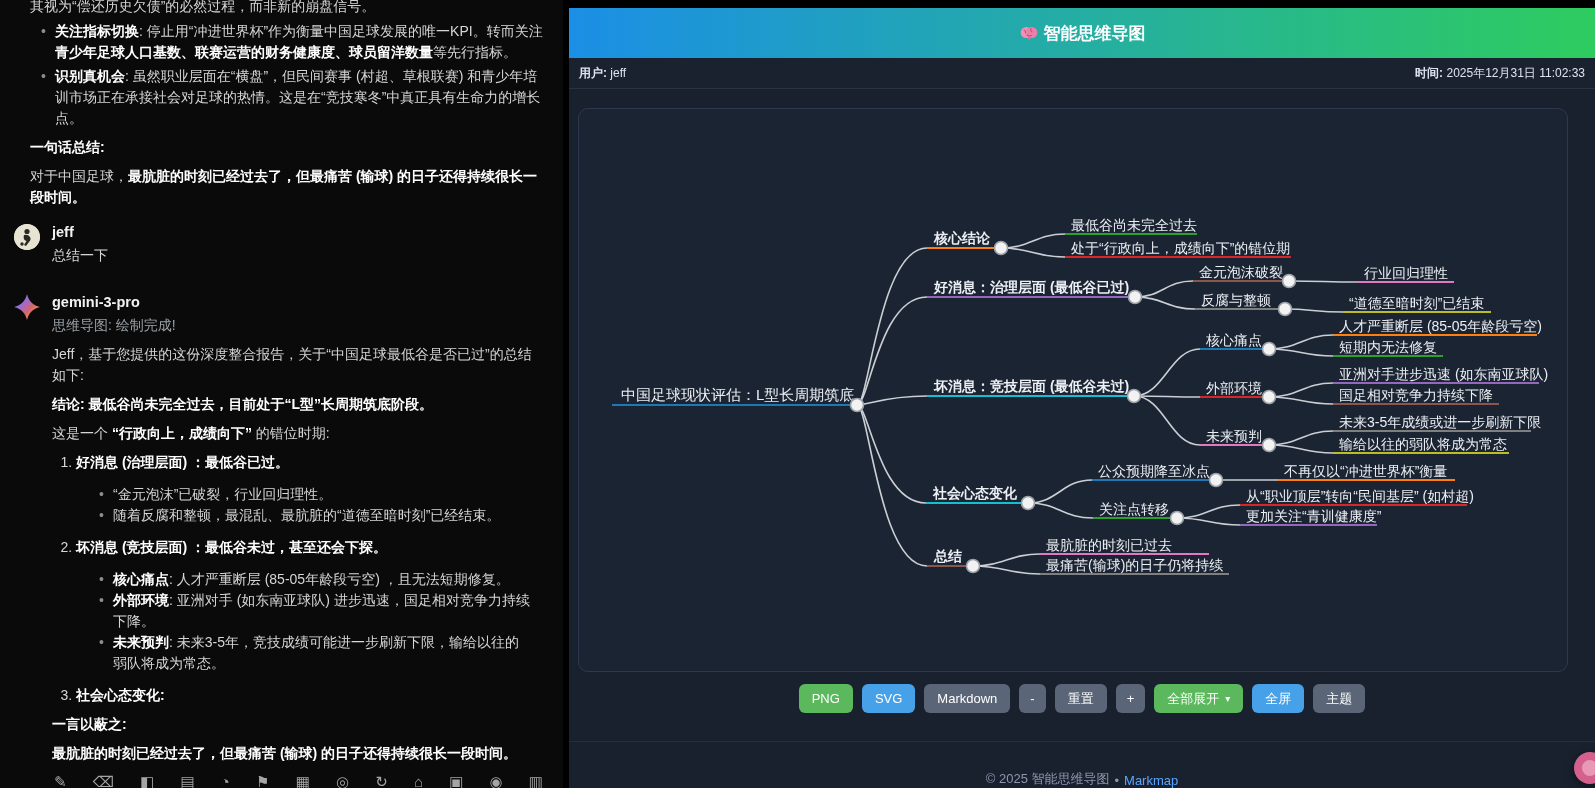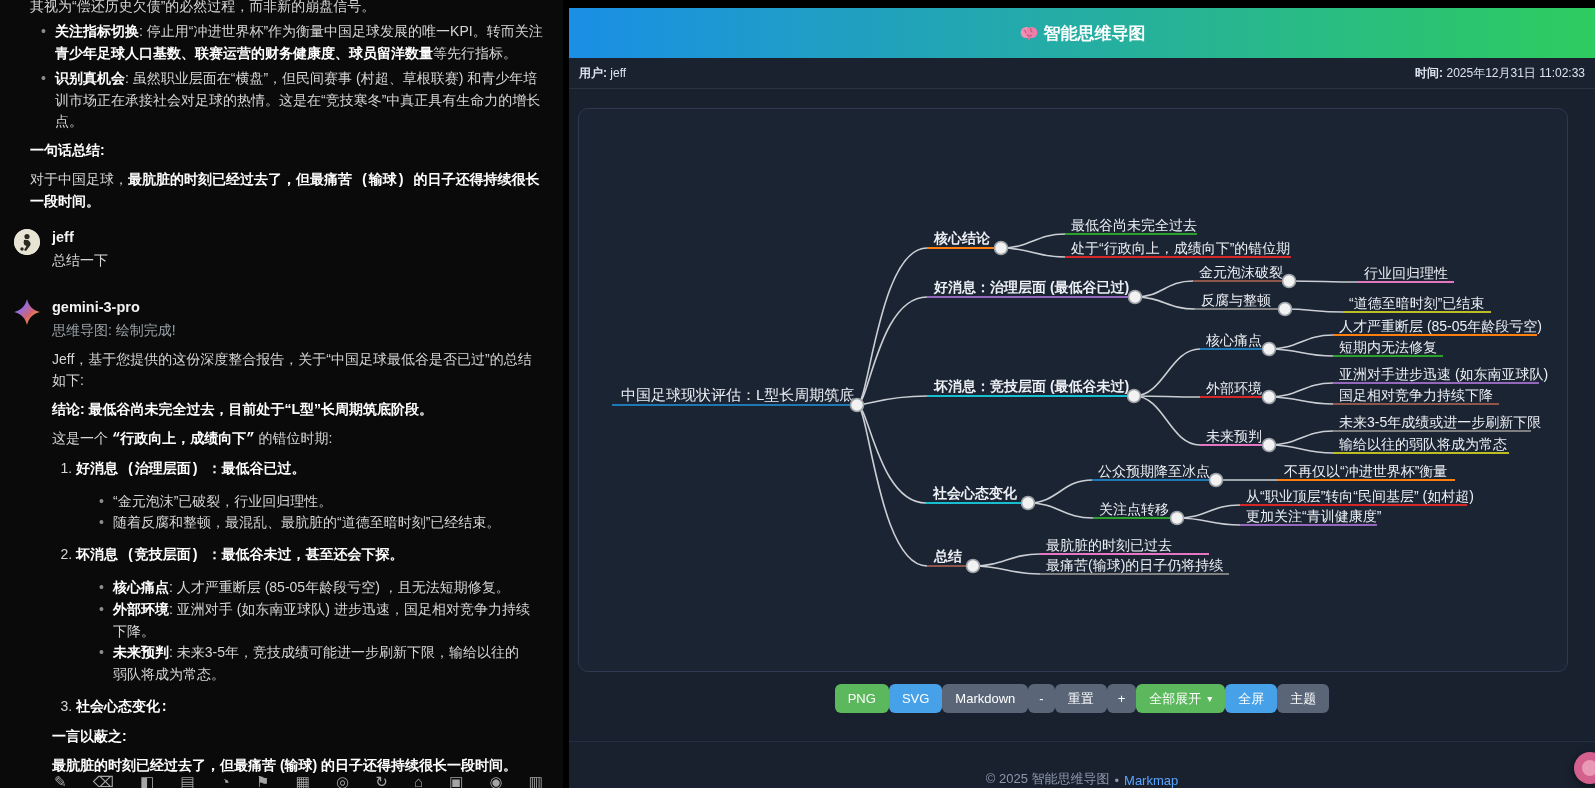--- a/index.html
+++ b/index.html
@@ -7,21 +7,21 @@
   body { font-family: "Liberation Sans", "DejaVu Sans", sans-serif; position: relative; }
 
   
   .left-chat {
     position: absolute; left: 0; top: 0; width: 563px; height: 788px;
     background: #0a0a0a; color: #d6d6d6; font-size: 14px; line-height: 21px;
     overflow: hidden;
   }
   .chat-inner { padding: 0 20px 0 14px; margin-top: -4px; }
   .top-block { margin-left: 16px; }
-  .left-chat b { color: #ffffff; font-weight: bold; font-family: Liberation Mono, monospace; }
+  .left-chat b { color: #ffffff; font-weight: bold; }
   .left-chat p { margin: 8px 0; }
   .bold-line { color: #fff; font-weight: bold; }
   ul.dots { list-style: none; padding-left: 25px; margin: 4px 0 0 0; }
   ul.dots > li { position: relative; margin-bottom: 3px; }
   ul.dots > li::before { content: "•"; position: absolute; left: -14px; color: #8d8d8d; }
   .msg { display: flex; gap: 12px; margin-top: 14px; }
   .msg.gemini { margin-top: 26px; }
   .avatar { width: 26px; height: 26px; border-radius: 50%; flex: none; overflow: hidden; margin-top: 2px; }
   .msg-body { flex: 1; min-width: 0; }
   .msg-name { font-weight: bold; color: #f2f2f2; font-size: 14.5px; margin-bottom: 2px; }
@@ -56,21 +56,21 @@
   }
   .canvas svg { display: block; }
   .mm-link { fill: none; stroke: #dadde2; stroke-width: 1.6; opacity: 0.92; }
   .mm-ul { stroke-width: 2; }
   .mm-circle { fill: #f2f2f2; stroke: #9aa0a6; stroke-width: 1.6; cursor: pointer; }
   text.mm { fill: #eceff4; font-size: 14px; cursor: pointer; }
   text.mm.b { font-weight: bold; }
   text.mm.root { font-size: 15px; }
   .toolbar {
     position: absolute; top: 676px; left: 0; width: 100%;
-    display: flex; justify-content: center; 
+    display: flex; justify-content: center; gap: 9px;
   }
   .tbtn {
     border: none; border-radius: 6px; color: #fff; font-size: 13px;
     padding: 6px 13px; cursor: pointer; font-family: inherit;
     display: inline-flex; align-items: center; gap: 6px; height: 29px;
   }
   .tbtn.green { background: #5cb85c; }
   .tbtn.blue  { background: #47a1e8; }
   .tbtn.gray  { background: #5a6678; }
   .tbtn.small { padding: 6px 11px; }

